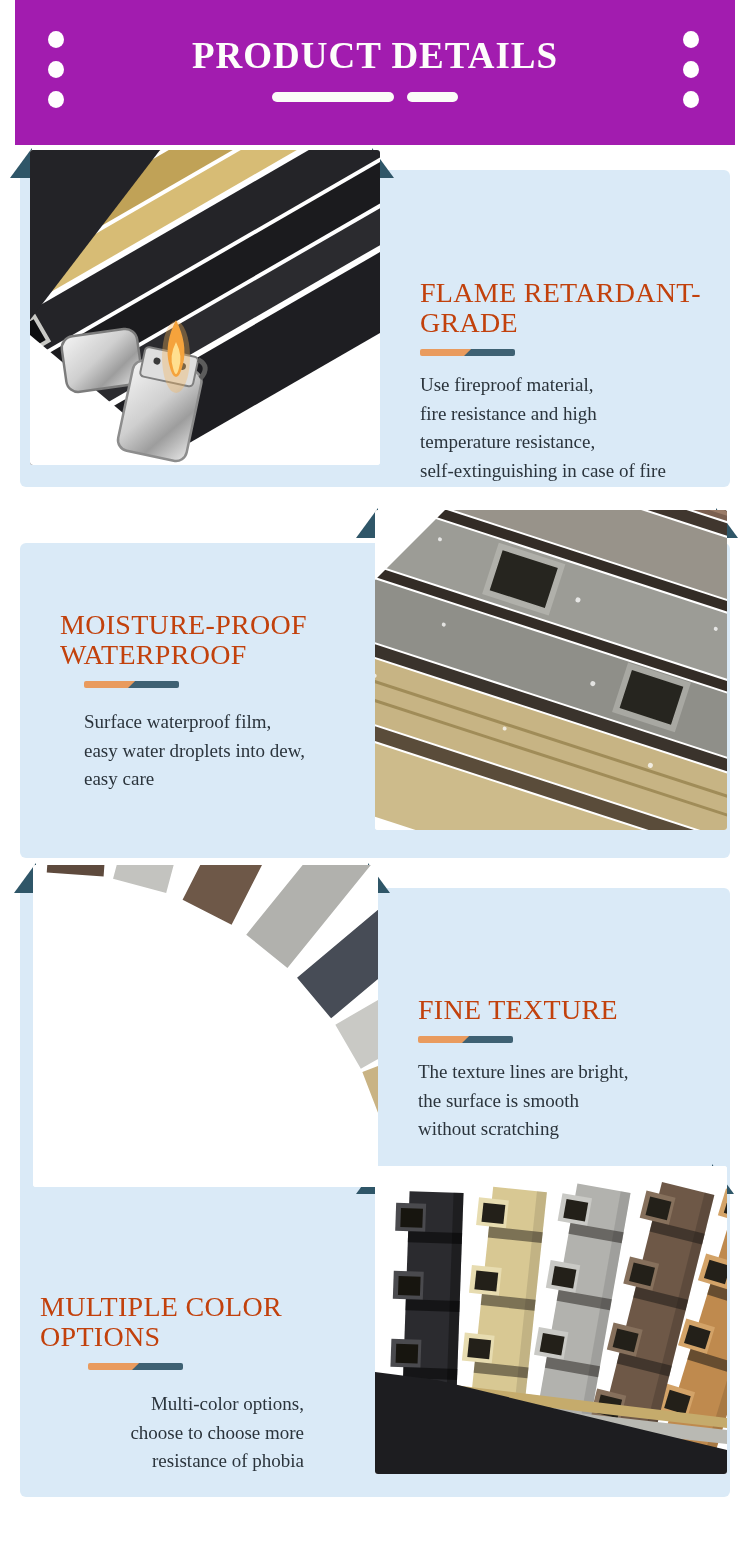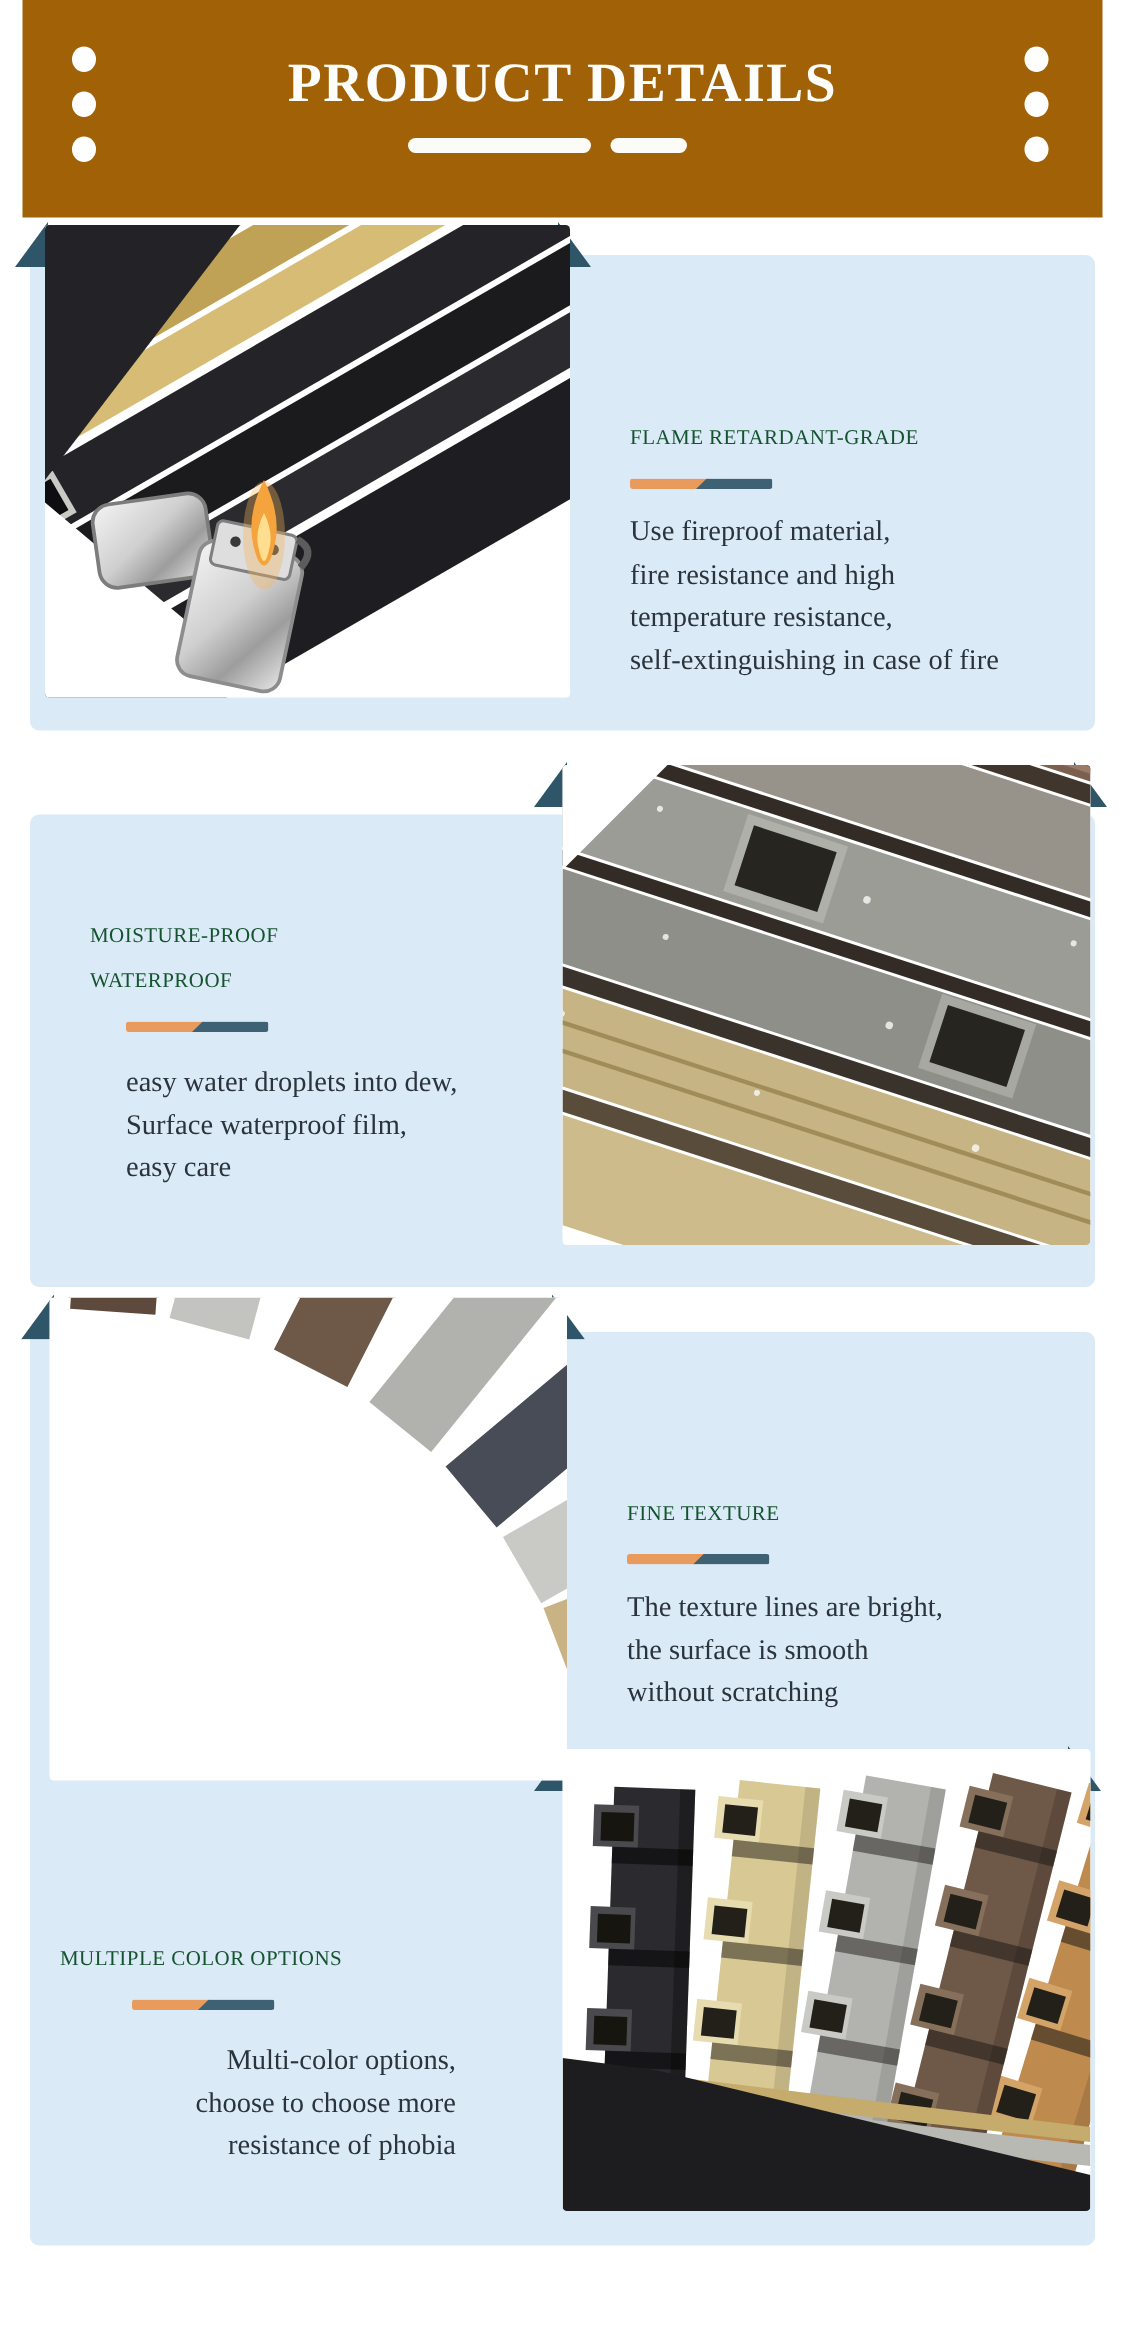--- a/index.html
+++ b/index.html
@@ -1,20 +1,20 @@
 <!DOCTYPE html>
 <html><head>
 <meta charset="utf-8">
 <style>
   html,body{margin:0;padding:0;background:#ffffff;}
   .page{position:relative;width:750px;height:1568px;background:#ffffff;overflow:hidden;
         font-family:"Liberation Serif","DejaVu Serif",serif;}
 
   
-  .header{position:absolute;left:15px;top:0;width:720px;height:145px;background:#a16207;}
+  .header{position:absolute;left:15px;top:0;width:720px;height:145px;background:#a21caf;}
   .header-title{position:absolute;left:0;right:0;top:34px;text-align:center;
                 font-size:37px;font-weight:600;color:#fdfdfb;letter-spacing:1px;}
   .header-bars{position:absolute;left:0;right:0;top:92px;display:flex;justify-content:center;gap:13px;
                transform:translateX(-10px);}
   .bar{height:10px;border-radius:5px;background:#fbfbf8;}
   .bar-long{width:122px;}
   .bar-short{width:51px;}
   .dot-col{position:absolute;top:31px;display:flex;flex-direction:column;gap:13px;}
   .dot-col-left{left:33px;}
   .dot-col-right{right:36px;}
@@ -23,21 +23,21 @@
   
   .section{position:absolute;left:0;width:750px;}
   .blue-panel{position:absolute;background:#daeaf7;border-radius:6px;z-index:0;}
   .photo{position:absolute;background:#ffffff;z-index:2;border-radius:3px;overflow:hidden;}
   .photo svg{display:block;}
   .tri{position:absolute;width:22px;height:30px;background:#2f5668;z-index:1;}
   .tri-left{clip-path:polygon(100% 0,100% 100%,0 100%);}
   .tri-right{clip-path:polygon(0 0,100% 100%,0 100%);}
 
   .text-block{position:absolute;z-index:3;color:#26313a;}
-  .sec-title{font-size:14px;line-height:30px;letter-spacing:.3px;color:#14532d;}
+  .sec-title{font-size:28px;line-height:30px;letter-spacing:.3px;color:#c2410c;}
   .centered .sec-title{}
   .divider{position:relative;margin-top:11px;height:7px;width:95px;}
   .div-orange{position:absolute;left:0;top:0;width:53px;height:7px;background:#e99b5e;
               border-radius:2px 0 0 2px;clip-path:polygon(0 0,100% 0,84% 100%,0 100%);}
   .div-teal{position:absolute;left:44px;top:0;width:51px;height:7px;background:#3e6173;
             border-radius:0 2px 2px 0;clip-path:polygon(14% 0,100% 0,100% 100%,0 100%);}
   .body-lines{margin-top:15px;font-size:19px;line-height:28.5px;color:#2b343c;}
 
   
   .sec1{top:148px;height:340px;}
@@ -215,22 +215,22 @@
       </svg>
     </div>
     <div class="text-block centered">
       <div class="sec-title">MOISTURE-PROOF</div>
       <div class="sec-title">WATERPROOF</div>
       <div class="divider">
         <span class="div-orange"></span>
         <span class="div-teal"></span>
       </div>
       <div class="body-lines" style="text-align:left;">
+        <div>Surface waterproof film,</div>
         <div>easy water droplets into dew,</div>
-        <div>Surface waterproof film,</div>
         <div>easy care</div>
       </div>
     </div>
   </div>
 
   <div class="section sec3">
     <div class="blue-panel"></div>
     <span class="tri tri-left"></span>
     <span class="tri tri-right"></span>
     <div class="photo">

